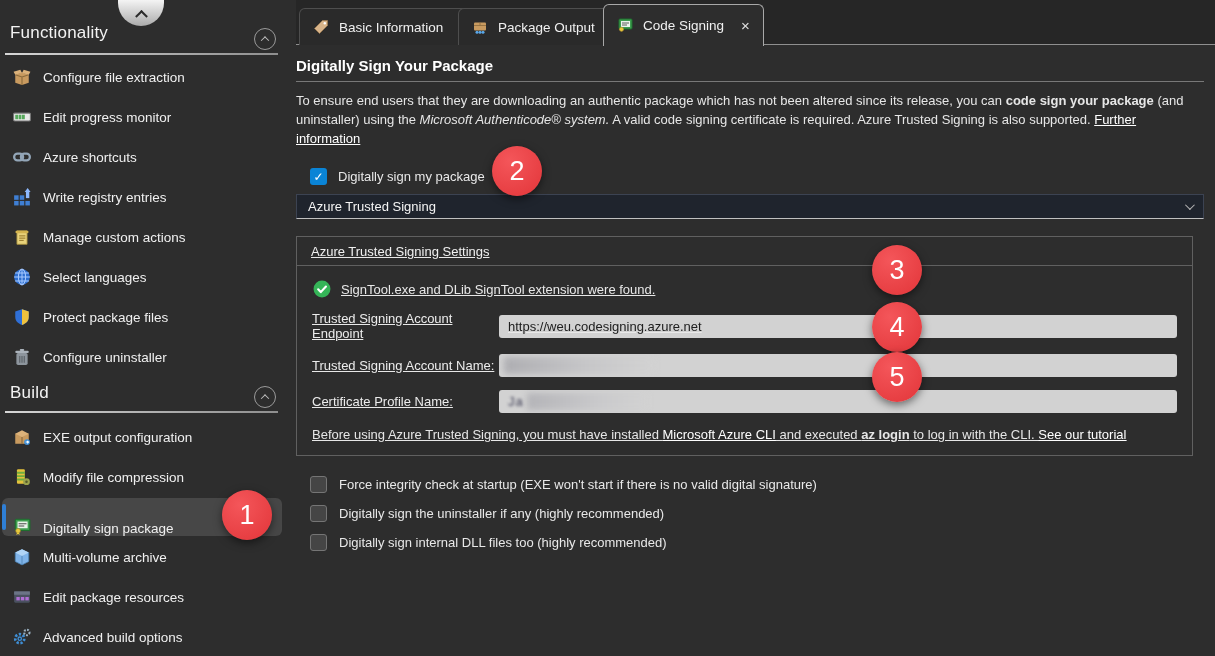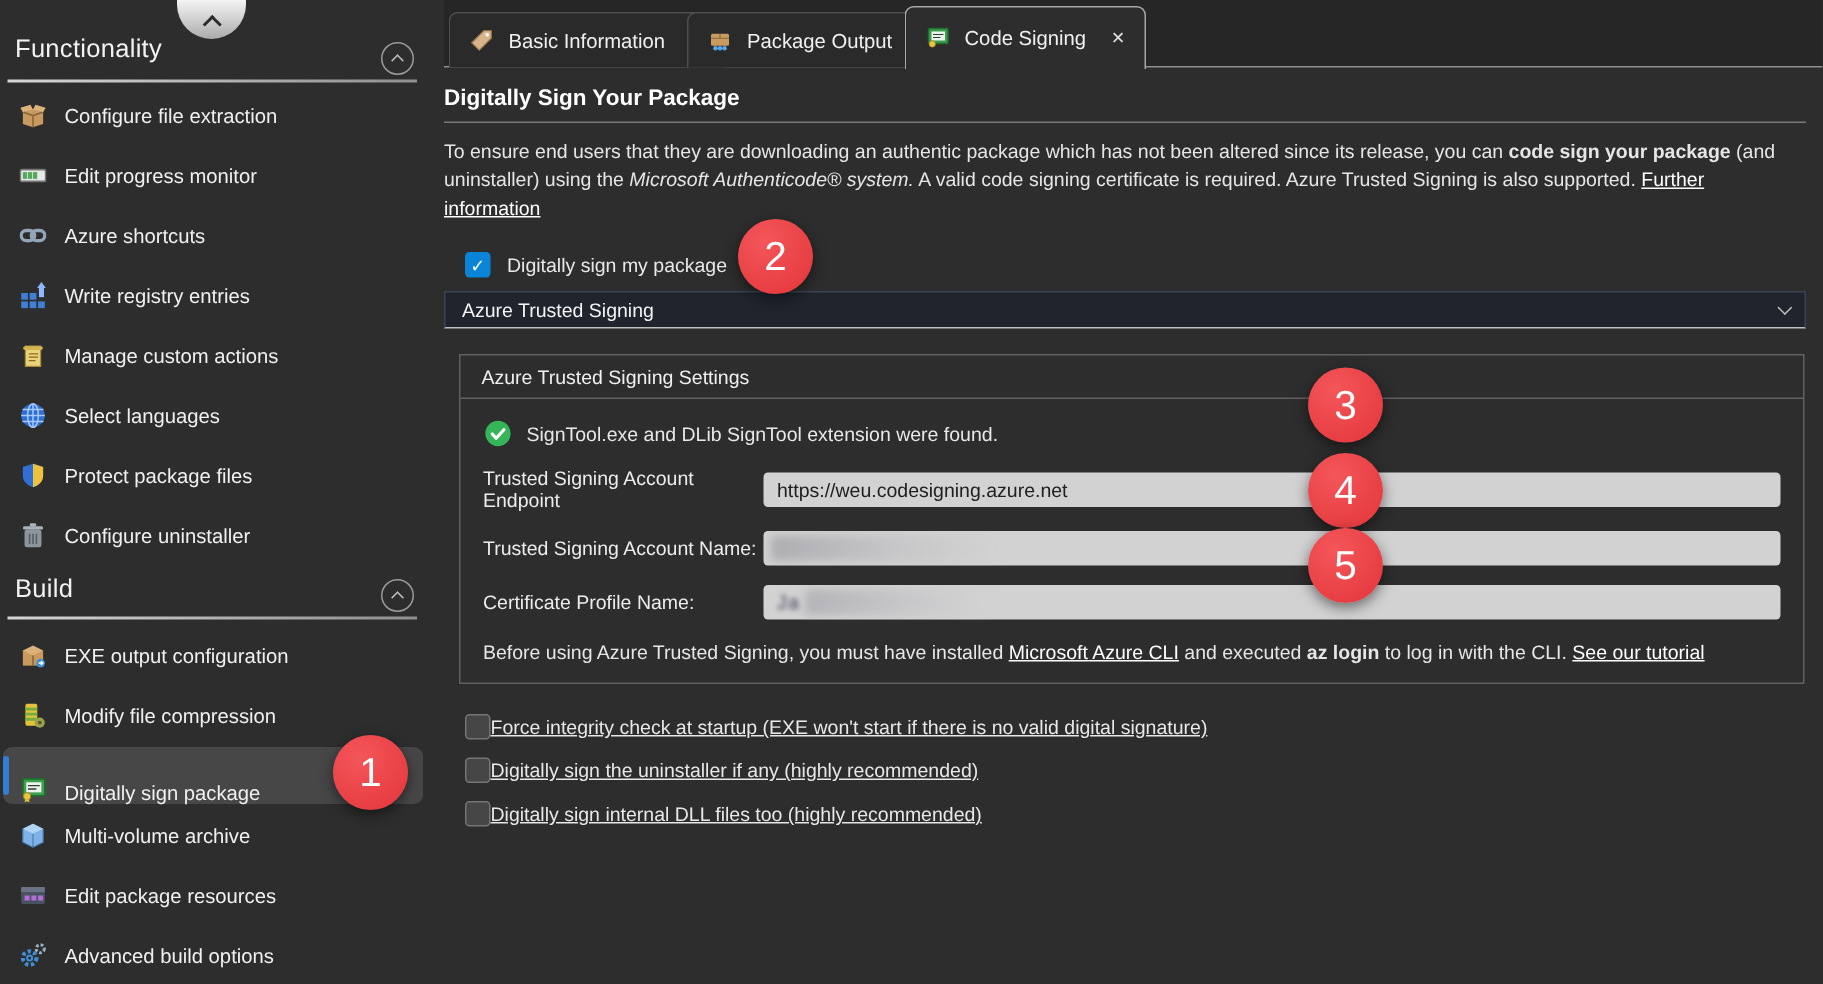--- a/index.html
+++ b/index.html
@@ -75,21 +75,21 @@
   .cbx.un { background:#454545; border:1px solid #757575; }
 
   .method-select {
     margin-top:9px; height:25px; width:908px;
     background:#1f242d; border:1px solid #3c4352; border-bottom:1px solid #c0c0c0;
     display:flex; align-items:center; justify-content:space-between;
     padding:0 11px; color:#f4f4f4; cursor:pointer;
   }
   .chev-down { width:7px; height:7px; border-right:1.5px solid #b8b8b8; border-bottom:1.5px solid #b8b8b8; transform:rotate(45deg) translateY(-2px); }
 
-  .groupbox { margin:17px 0 0 10px; width:897px; border:1px solid #606060; }
+  .groupbox { margin:17px 0 0 0; width:897px; border:1px solid #606060;text-decoration:underline; }
   .group-header { padding:7px 14px 6px; border-bottom:1px solid #606060; color:#f0f0f0; }
   .status-row { display:flex; align-items:center; gap:10px; margin:14px 16px 0; }
   .status-row .icn { width:18px; height:18px; display:flex; }
   .field-row { display:flex; align-items:center; margin:13px 15px 0; }
   .field-label { width:187px; flex:0 0 187px; color:#ececec; }
   .field-input {
     flex:1; height:23px; background:#d2d2d2; border-radius:3px;
     color:#202020; font-size:13px; display:flex; align-items:center;
     padding:0 9px; position:relative; overflow:hidden;
   }
@@ -107,21 +107,21 @@
     filter:blur(1.6px); letter-spacing:1px;
   }
   .redact-smear {
     position:absolute; left:28px; top:3px; bottom:3px; width:120px;
     background:linear-gradient(90deg,#b4b4b8,#c9c9cb 60%,#d2d2d2);
     filter:blur(3px);
   }
   .group-note { margin:14px 15px 13px; color:#e6e6e6; }
 
   .options { margin-top:20px; }
-  .opt-row { display:flex; align-items:center; gap:0; margin:0 0 12px 14px; cursor:pointer;text-decoration:underline; }
+  .opt-row { display:flex; align-items:center; gap:12px; margin:0 0 12px 14px; cursor:pointer; }
 
   
   .badge {
     position:absolute; width:50px; height:50px; border-radius:50%;
     background:radial-gradient(circle at 36% 30%, #f4565a, #e23539);
     color:#fff; font-size:27px; display:flex; align-items:center; justify-content:center;
     box-shadow:0 3px 9px rgba(0,0,0,.5); z-index:10;
   }
 </style>
 </head>

